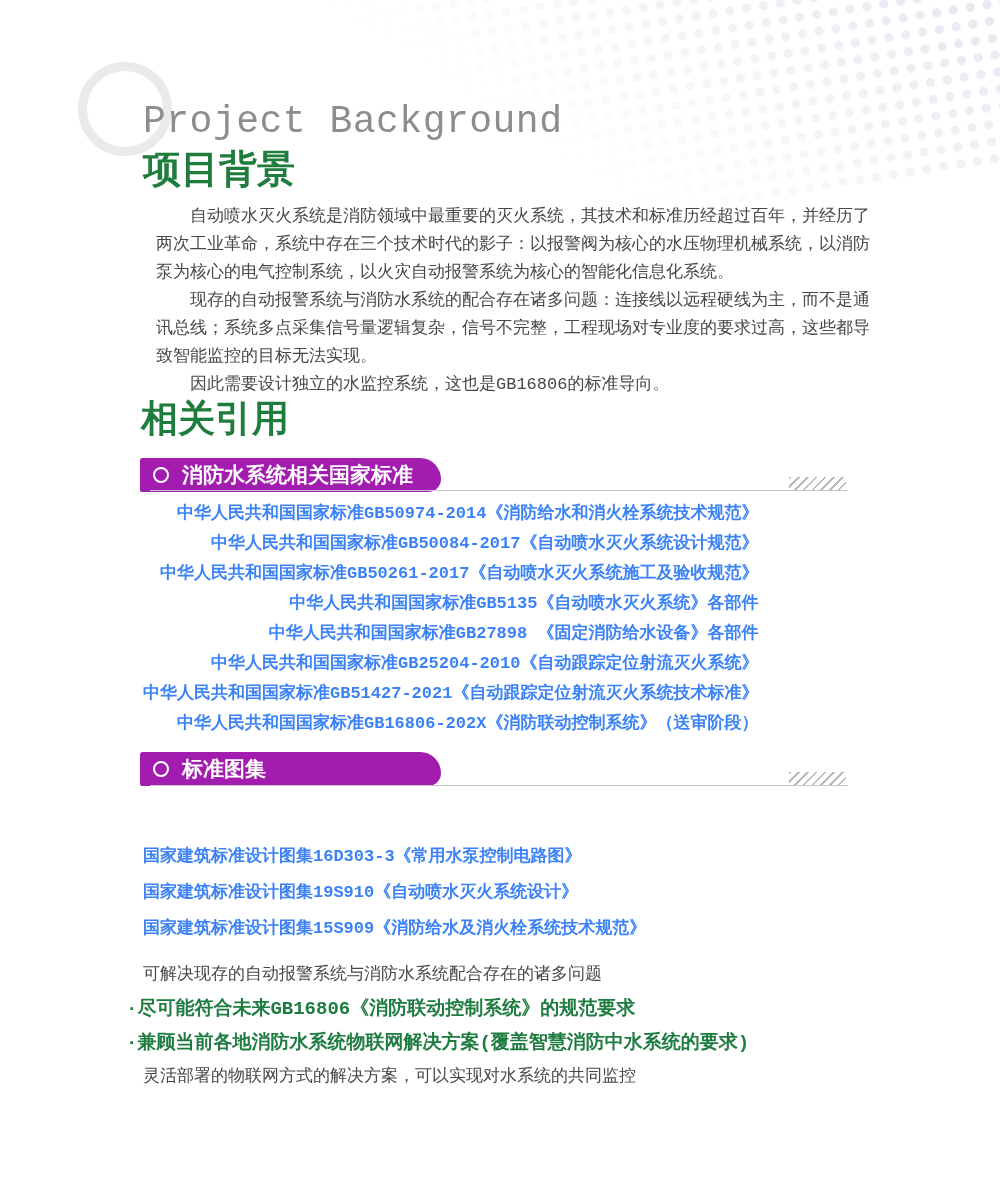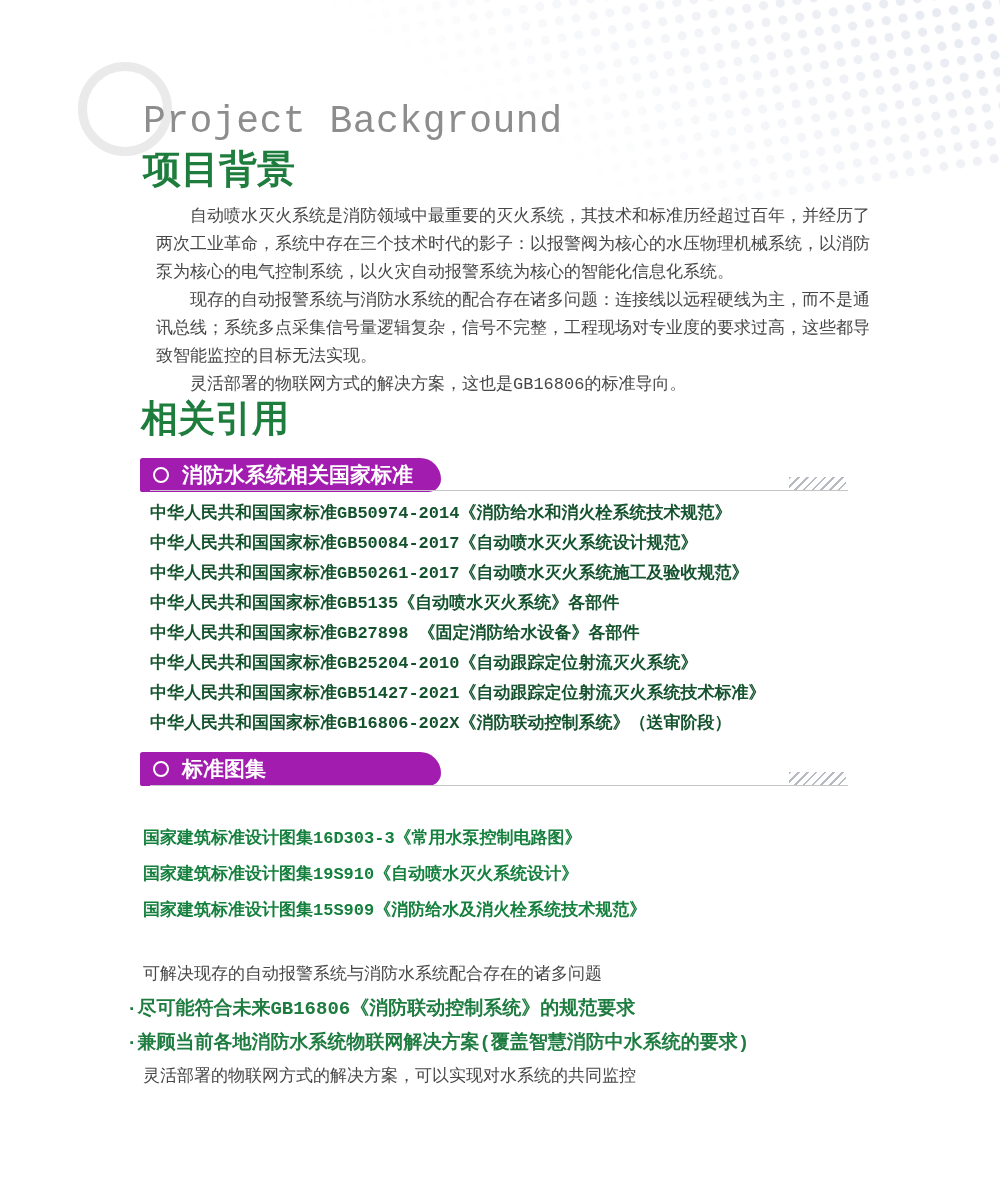--- a/index.html
+++ b/index.html
@@ -50,23 +50,23 @@
   
   .rule { position:absolute; left:150px; width:698px; height:1px; background:#c6c6c6; }
   #rule-standards { top:490px; }
   #rule-atlas { top:785px; }
   .hatch {
     position:absolute; right:2px; bottom:1px; width:57px; height:13px;
     background:repeating-linear-gradient(135deg,#b7bac0 0 1.8px,rgba(0,0,0,0) 1.8px 6.2px);
   }
 
   
-  .std-list  { position:absolute; left:150px; top:499px; font-size:17px; font-weight:600; color:#14532d; }
+  .std-list  { position:absolute; left:143px; top:499px; font-size:17px; font-weight:600; color:#3b82f6;text-align:right; }
   .std-item  { line-height:30px; }
-  .atlas-list{ position:absolute; left:143px; top:821px; font-size:17px; font-weight:600; color:#15803d; }
+  .atlas-list{ position:absolute; left:143px; top:839px; font-size:17px; font-weight:600; color:#3b82f6; }
   .atlas-item{ line-height:36px; }
 
   
   .goals-list { position:absolute; left:126px; top:958px; width:770px; }
   .goal-item--bullet { font-size:19px; font-weight:700; color:#1e7c40; line-height:34px; }
   .goal-item--note   { font-size:17px; color:#474747; line-height:34px; padding-left:17px; }
 </style>
 </head>
 <body>
 
@@ -74,21 +74,21 @@
 
   <div class="dots"></div>
   <div class="ring"></div>
 
   <div class="eyebrow">Project Background</div>
   <div class="page-title">项目背景</div>
 
   <div class="intro">
       <div class="para">自动喷水灭火系统是消防领域中最重要的灭火系统，其技术和标准历经超过百年，并经历了两次工业革命，系统中存在三个技术时代的影子：以报警阀为核心的水压物理机械系统，以消防泵为核心的电气控制系统，以火灾自动报警系统为核心的智能化信息化系统。</div>
       <div class="para">现存的自动报警系统与消防水系统的配合存在诸多问题：连接线以远程硬线为主，而不是通讯总线；系统多点采集信号量逻辑复杂，信号不完整，工程现场对专业度的要求过高，这些都导致智能监控的目标无法实现。</div>
-      <div class="para">灵活部署的物联网方式的解决方案，这也是GB16806的标准导向。</div>
+      <div class="para">因此需要设计独立的水监控系统，这也是GB16806的标准导向。</div>
     </div>
 
   <div class="sec-heading" id="refs-heading">相关引用</div>
 
   <div class="banner" id="banner-standards">
     <span class="banner-ring"></span>
     <span>消防水系统相关国家标准</span>
   </div>
   <div class="rule" id="rule-standards">
     <span class="hatch"></span>

